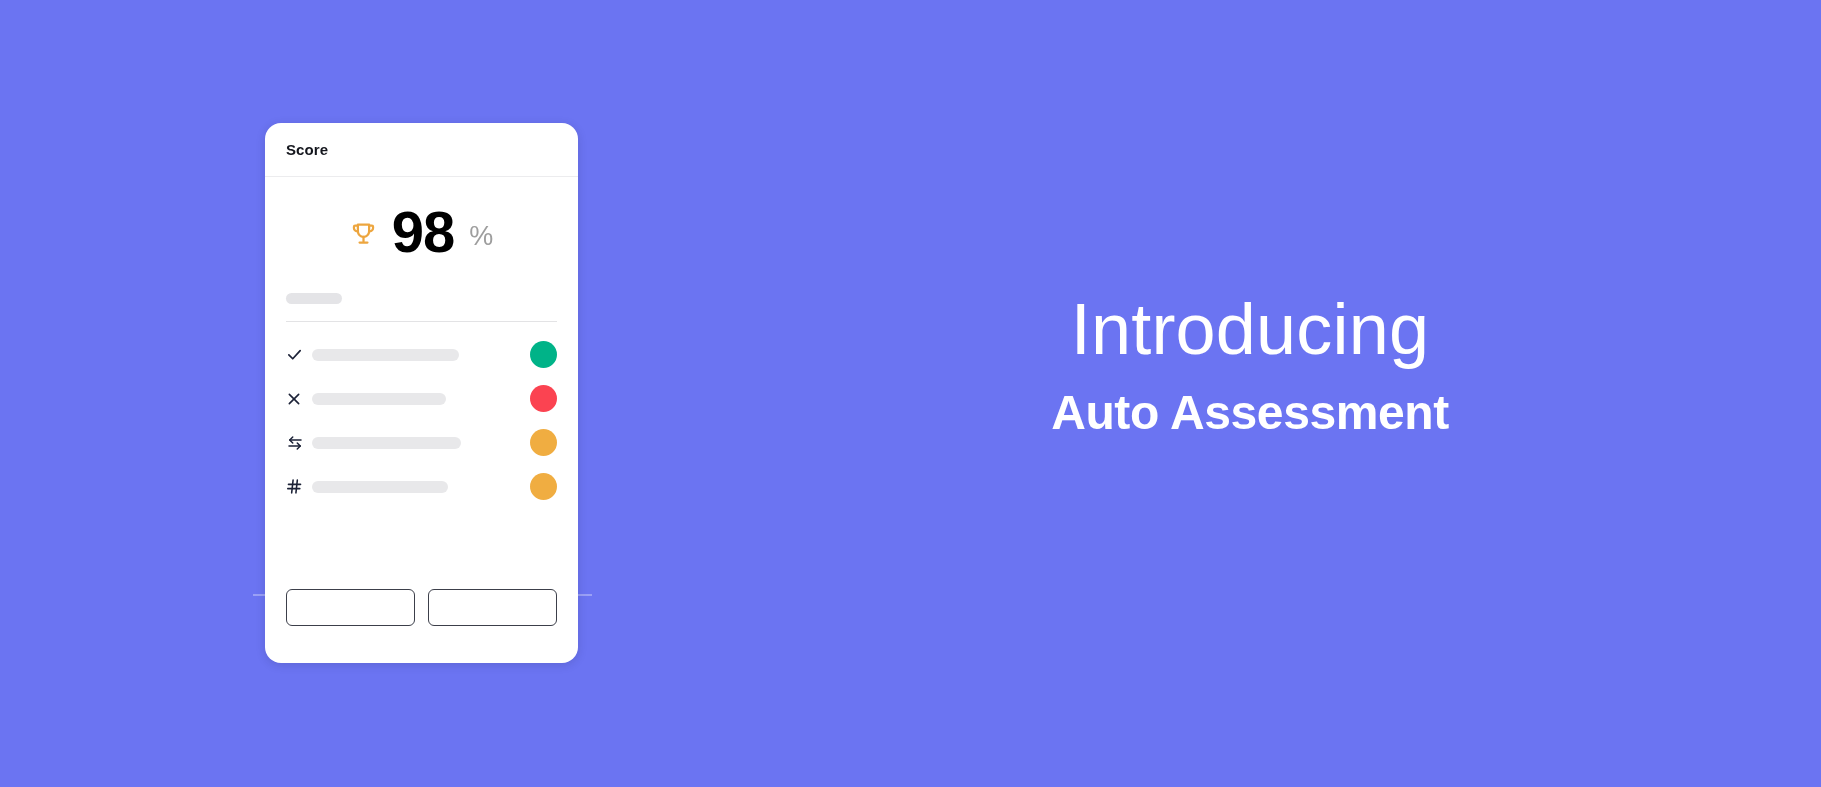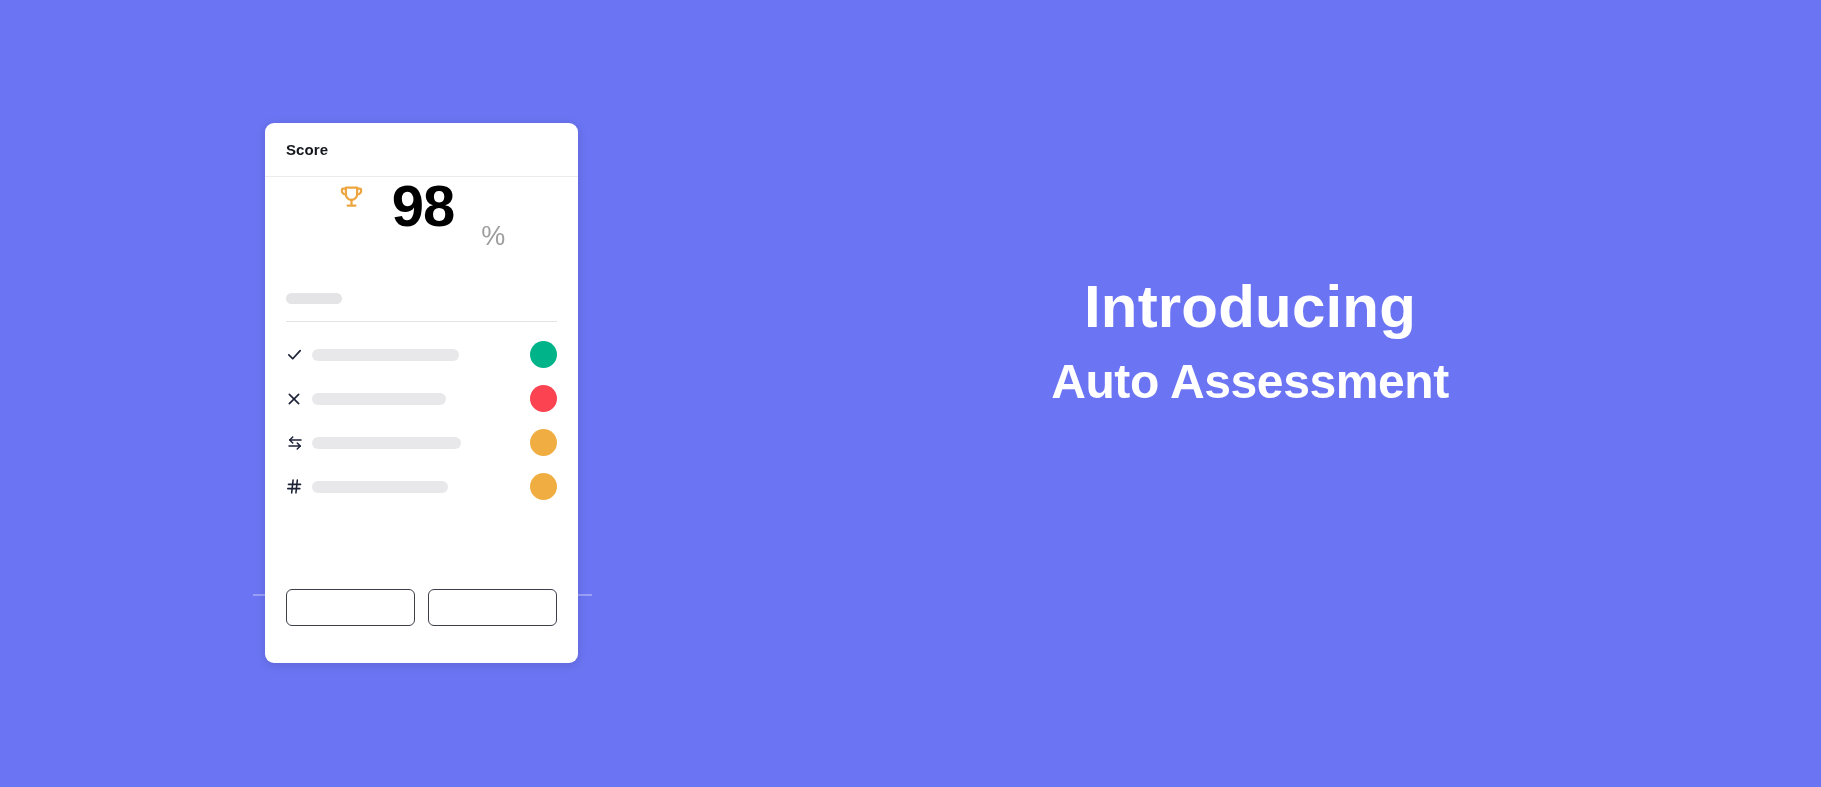--- a/index.html
+++ b/index.html
@@ -22,21 +22,21 @@
   }
   .guide-left  { left:253px; top:594px; width:60px; }
   .guide-right { left:528px; top:594px; width:64px; }
 
   
   .card {
     position:absolute;
     left:265px; top:123px;
     width:313px; height:540px;
     background:#ffffff;
-    border-radius:9px;
+    border-radius:16px;
     box-shadow:0 2px 10px rgba(30,30,70,0.16);
     overflow:hidden;
   }
 
   .card-header {
     height:54px;
     border-bottom:1px solid #ececee;
     display:flex;
     align-items:center;
     padding-left:21px;
@@ -45,23 +45,23 @@
     font-size:15px;
     font-weight:bold;
     color:#14161d;
     letter-spacing:0.1px;
   }
 
   
   .score-block {
     height:116px;
     display:flex;
-    align-items:flex-start;
+    align-items:center;
     justify-content:center;
-    gap:27px;
+    gap:15px;
     padding-bottom:6px;
   }
   .trophy-icon { display:block; margin-top:6px; }
   .score-value {
     font-size:58px;
     font-weight:bold;
     color:#000000;
     line-height:1;
     letter-spacing:-1px;
   }
@@ -144,24 +144,25 @@
 
   
   .headline {
     position:absolute;
     left:880px; top:270px;
     width:740px;
     color:#ffffff;
     text-align:center;
   }
   .headline-line1 {
-    font-size:60px;
-    font-weight:700;
+    font-size:72px;
+    font-weight:400;
     line-height:1.22;
     letter-spacing:0.2px;
+    margin-top:16px;
   }
   .headline-line2 {
     font-size:48px;
     font-weight:bold;
     line-height:1.22;
     letter-spacing:-0.4px;
     margin-top:10px;
   }
 </style>
 </head>

